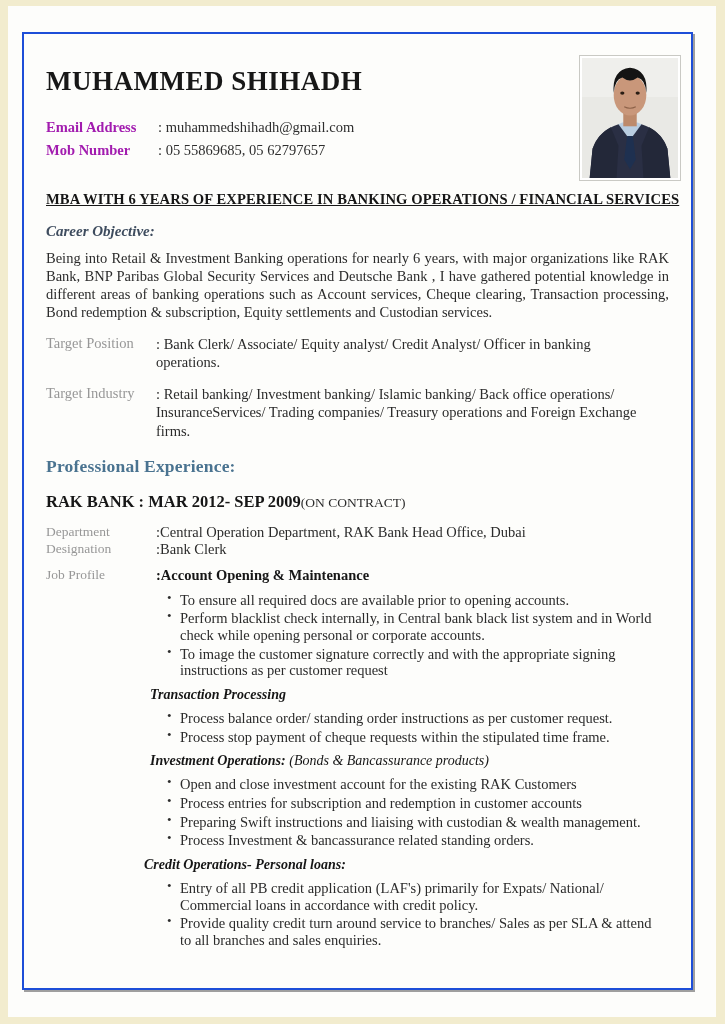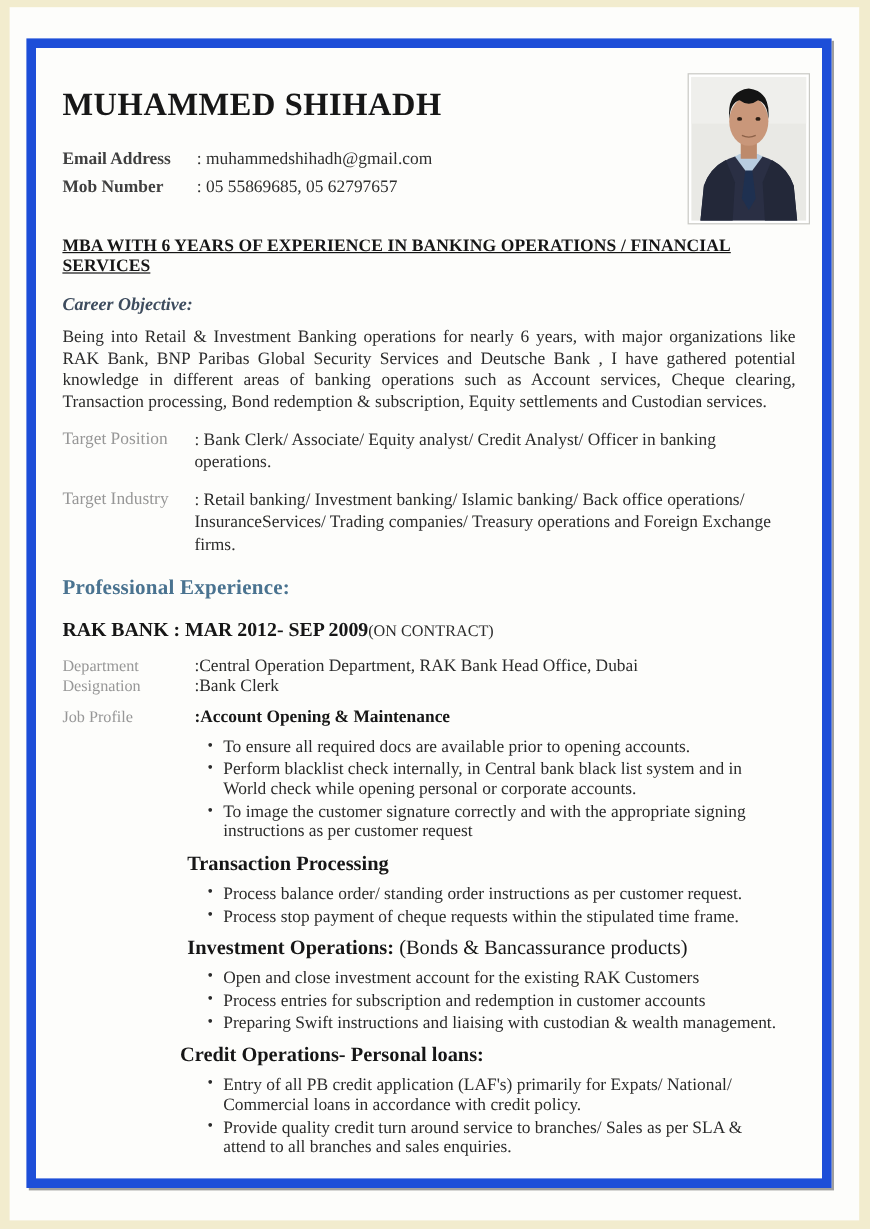--- a/index.html
+++ b/index.html
@@ -11,42 +11,42 @@
     overflow: hidden;
   }
   .page {
     position: absolute;
     top: 6px; left: 8px; right: 9px; bottom: 7px;
     background: #fdfdfb;
   }
   .frame {
     position: absolute;
     top: 26px; left: 14px; right: 23px; bottom: 27px;
-    border: 8px solid #1d4ed8;
+    border: 2px solid #1d4ed8;
     box-shadow: 2px 2px 0 #9f9f9f;
     background: #fdfdfb;
     padding: 8px 10px 6px 22px;
     overflow: hidden;
     color: #2b2b2b;
   }
   .header-row {
     display: flex;
     justify-content: space-between;
     align-items: flex-start;
   }
   .header-left { padding-top: 24px; }
   .candidate-name {
     font-size: 27px;
     font-weight: bold;
     color: #171717;
     letter-spacing: 0.5px;
   }
   .contact-block { margin-top: 22px; font-size: 14.5px; }
   .contact-row { display: flex; margin-bottom: 6px; }
-  .contact-label { width: 112px; font-weight: bold; color: #404040; }
+  .contact-label { width: 112px; font-weight: bold; color: #a21caf; }
   .contact-value { color: #2e2e2e; }
   .photo-wrap {
     width: 102px; height: 126px;
     border: 1px solid #c9c9c4;
     background: #fff;
     padding: 2px;
     margin-top: 13px;
     flex: 0 0 auto;
   }
   .photo-wrap svg { display: block; width: 100%; height: 100%; }
@@ -107,23 +107,24 @@
   .bullets li::before {
     content: "•";
     position: absolute;
     left: 1px;
     top: -1px;
     font-size: 13px;
     color: #2b2b2b;
   }
   .sub-heading {
     margin: 8px 0 0 104px;
-    font-size: 17px;
+    font-size: 14px;
     font-weight: bold;
     color: #161616;
+    font-style: italic;
   }
   .sub-heading .note { font-weight: normal; }
 </style>
 </head>
 <body>
 
 <div class="page">
   <div class="frame">
 
     <div class="header-row">
@@ -205,20 +206,21 @@
     <ul class="bullets">
       <li>Process balance order/ standing order instructions as per customer request.</li>
       <li>Process stop payment of cheque requests within the stipulated time frame.</li>
     </ul>
 
     <div class="sub-heading"><span>Investment Operations:</span><span class="note"> (Bonds &amp; Bancassurance products)</span></div>
     <ul class="bullets">
       <li>Open and close investment account for the existing RAK Customers</li>
       <li>Process entries for subscription and redemption in customer accounts</li>
       <li>Preparing Swift instructions and liaising with custodian &amp; wealth management.</li>
+      <li>Process Investment &amp; bancassurance related standing orders.</li>
     </ul>
 
     <div class="sub-heading" style="margin-left:98px">Credit Operations- Personal loans:</div>
     <ul class="bullets">
       <li>Entry of all PB credit application (LAF's) primarily for Expats/ National/ Commercial loans in accordance with credit policy.</li>
       <li>Provide quality credit turn around service to branches/ Sales as per SLA &amp; attend to all branches and sales enquiries.</li>
     </ul>
 
   </div>
 </div>

